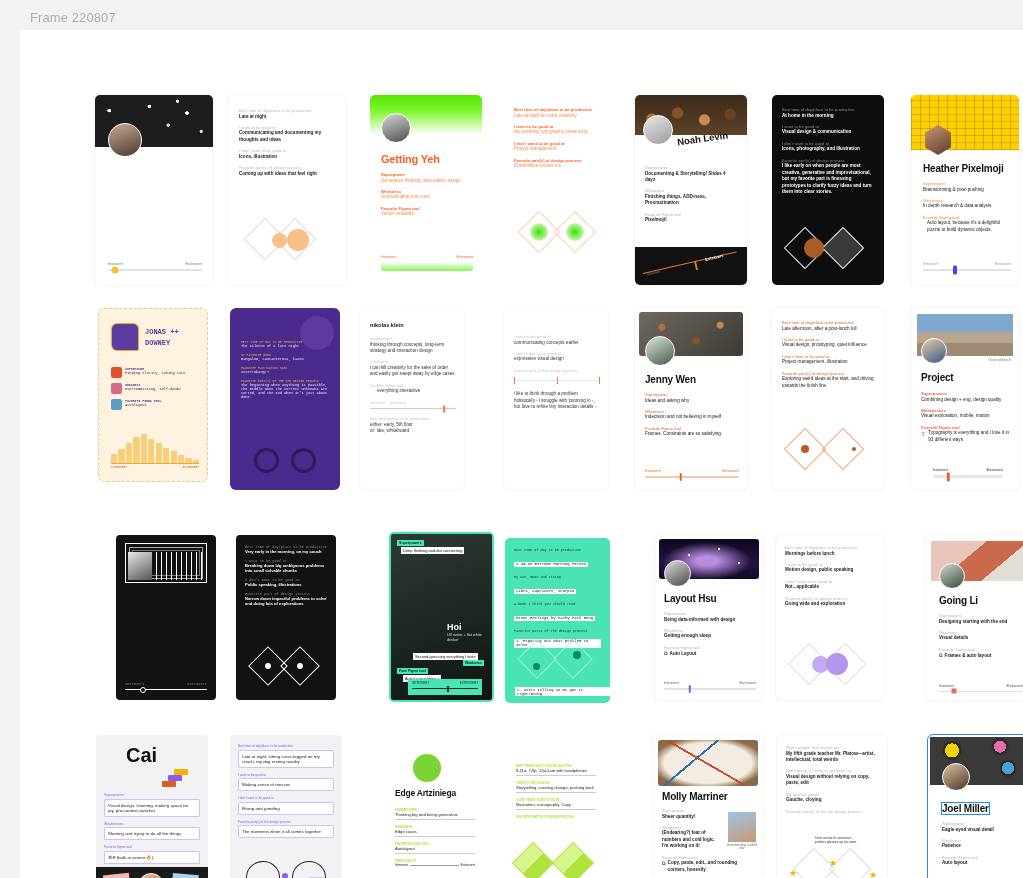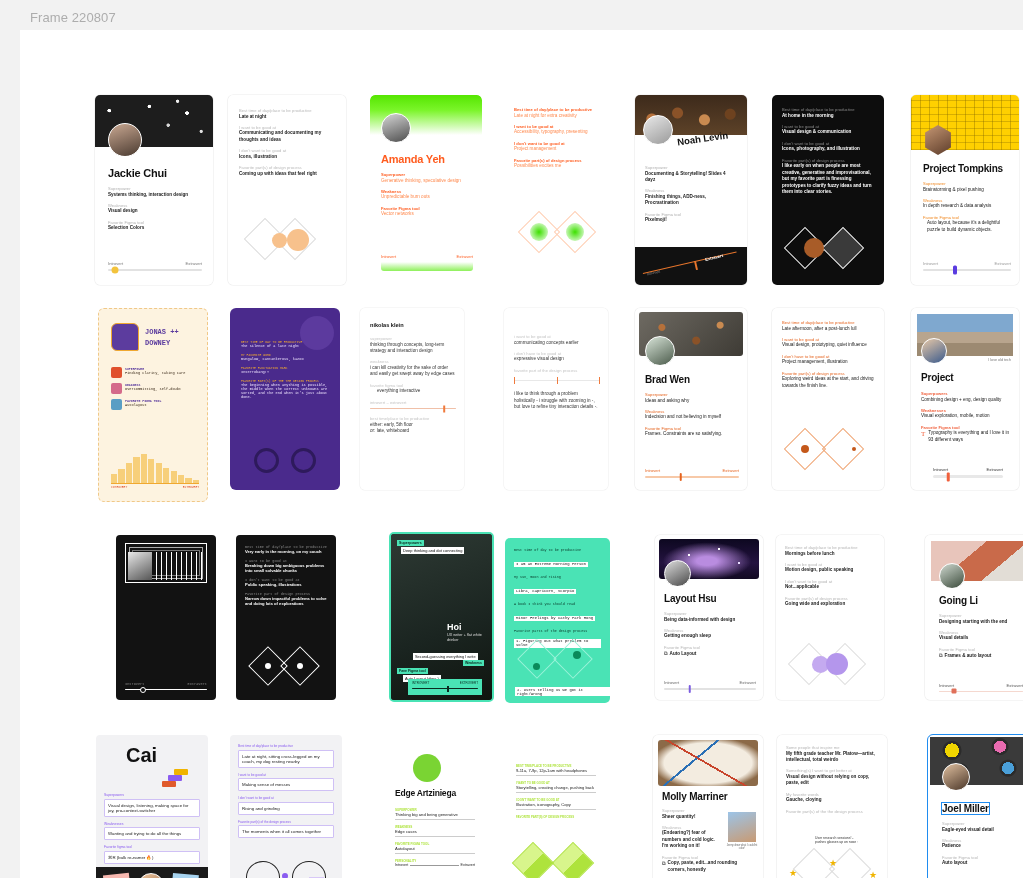--- a/index.html
+++ b/index.html
@@ -93,35 +93,20 @@
 <div id="canvas">
 
   <div id="frame-label">Frame 220807</div>
 
   <div id="frame">
    <div class="grid">
 
     <div class="card" style="left:75px;top:65px;width:118px;height:190px;background:#fff;box-shadow:0 0 0 .6px #ececec;">
       <div class="ph ph-confetti" style="position:absolute;left:0;top:0;width:118px;height:52px;"></div>
       <div class="avatar ph-gray" style="left:13px;top:28px;width:34px;height:34px;background:linear-gradient(160deg,#c9a892,#4a3a30);"></div>
-      <div style="position:absolute;left:13px;top:72px;width:94px;">
-        <div class="nm" style="font-size:11px;color:#111;margin-bottom:7px;">Jackie Chui</div>
-        <div class="fieldgrp">
-          <div class="lbl" style="color:#b0b0b0;">Superpower</div>
-          <div class="val">Systems thinking, interaction design</div>
-        </div>
-        <div class="fieldgrp">
-          <div class="lbl" style="color:#b0b0b0;">Weakness</div>
-          <div class="val">Visual design</div>
-        </div>
-        <div class="fieldgrp">
-          <div class="lbl" style="color:#b0b0b0;">Favorite Figma tool</div>
-          <div class="val">Selection Colors</div>
-        </div>
-      </div>
       <div style="position:absolute;left:13px;bottom:14px;width:94px;">
         <div class="ends" style="color:#777;margin-bottom:3px;">
           <span>Introvert</span>
           <span>Extravert</span>
         </div>
         <div class="slider-rail">
           <div class="slider-knob" style="left:7%;width:7px;height:7px;background:#f3c33c;"></div>
         </div>
       </div>
     </div>
@@ -150,21 +135,21 @@
         <div class="dia" style="left:36px;top:9px;width:30px;height:30px;border-color:#ddd;"></div>
         <div class="circ" style="left:28px;top:18px;width:15px;height:15px;background:#f7c18c;"></div>
         <div class="circ" style="left:43px;top:14px;width:22px;height:22px;background:#f7c18c;"></div>
       </div>
     </div>
 
     <div class="card" style="left:350px;top:65px;width:112px;height:190px;background:#fff;">
       <div class="ph ph-green" style="position:absolute;left:0;top:0;width:112px;height:40px;border-radius:5px 5px 0 0;"></div>
       <div class="avatar ph-gray" style="left:11px;top:18px;width:30px;height:30px;background:linear-gradient(160deg,#d6d6d6,#4d4d4d);"></div>
       <div style="position:absolute;left:11px;top:58px;width:92px;">
-        <div class="nm" style="font-size:11px;color:#ff5c1f;margin-bottom:7px;">Amanda Yeh</div>
+        <div class="nm" style="font-size:11px;color:#ff5c1f;margin-bottom:7px;">Getting Yeh</div>
         <div class="fieldgrp">
           <div class="lbl" style="color:#ff5c1f;font-weight:bold;">Superpower</div>
           <div class="val" style="color:#ff8a4f;font-weight:normal;">Generative thinking, speculative design</div>
         </div>
         <div class="fieldgrp">
           <div class="lbl" style="color:#ff5c1f;font-weight:bold;">Weakness</div>
           <div class="val" style="color:#ff8a4f;font-weight:normal;">Unpredictable burn outs</div>
         </div>
         <div class="fieldgrp">
           <div class="lbl" style="color:#ff5c1f;font-weight:bold;">Favorite Figma tool</div>
@@ -256,21 +241,21 @@
         <div class="dia" style="left:6px;top:8px;width:30px;height:30px;border-color:#e8e8e8;"></div>
         <div class="dia" style="left:44px;top:8px;width:30px;height:30px;border-color:#e8e8e8;background:#3a3a3a;"></div>
         <div class="circ" style="left:20px;top:13px;width:20px;height:20px;background:#a85c28;"></div>
       </div>
     </div>
 
     <div class="card" style="left:891px;top:65px;width:108px;height:190px;background:#fff;box-shadow:0 0 0 .6px #ececec;">
       <div class="ph ph-yellow-sketch" style="position:absolute;left:0;top:0;width:108px;height:55px;"></div>
       <div style="position:absolute;left:12px;top:30px;width:30px;height:30px;background:linear-gradient(150deg,#c99a76,#5a3a28);clip-path:polygon(50% 0,93% 25%,93% 75%,50% 100%,7% 75%,7% 25%);"></div>
       <div style="position:absolute;left:12px;top:68px;width:88px;">
-        <div class="nm" style="font-size:10px;color:#111;margin-bottom:7px;">Project Tompkins</div>
+        <div class="nm" style="font-size:10px;color:#111;margin-bottom:7px;">Heather Pixelmoji</div>
         <div class="fieldgrp">
           <div class="lbl" style="color:#f08a24;">Superpower</div>
           <div class="val" style="font-weight:normal;">Brainstorming &amp; pixel pushing</div>
         </div>
         <div class="fieldgrp">
           <div class="lbl" style="color:#f08a24;">Weakness</div>
           <div class="val" style="font-weight:normal;">In depth research &amp; data analysis</div>
         </div>
         <div class="fieldgrp">
           <div class="lbl" style="color:#f08a24;">Favorite Figma tool</div>
@@ -281,21 +266,21 @@
         <div class="ends" style="color:#999;margin-bottom:3px;">
           <span>Introvert</span>
           <span>Extravert</span>
         </div>
         <div class="slider-rail">
           <div class="slider-knob" style="left:36%;width:4px;height:9px;border-radius:1.5px;background:#5a3ce0;"></div>
         </div>
       </div>
     </div>
 
-    <div class="card" style="left:78px;top:278px;width:110px;height:194px;background:#fdf3e0;border:1px dashed #f0c888;border-radius:6px;">
+    <div class="card" style="left:78px;top:278px;width:110px;height:174px;background:#fdf3e0;border:1px dashed #f0c888;border-radius:6px;">
       <div style="position:absolute;left:12px;top:14px;width:28px;height:28px;background:#5c3c9e;border-radius:6px 6px 2px 6px;border:1.5px solid #f0a830;"></div>
       <div style="position:absolute;left:46px;top:18px;width:60px;font-size:7px;font-weight:bold;color:#5c3c9e;font-family:'Liberation Mono',monospace;line-height:1.5;">JONAS ++ DOWNEY</div>
       <div style="position:absolute;left:12px;top:58px;width:90px;font-family:'Liberation Mono',monospace;">
         <div class="fieldgrp" style="display:flex;gap:3px;">
           <div style="width:11px;height:11px;flex:none;background:#e0502c;border-radius:2px;"></div>
           <div>
             <div style="font-size:3.2px;color:#5c3c9e;font-weight:bold;">SUPERPOWER</div>
             <div style="font-size:3.6px;color:#3a2a18;">Finding clarity, taking care</div>
           </div>
         </div>
@@ -411,21 +396,21 @@
           </div>
           <div class="val" style="font-weight:normal;color:#333;">i like to think through a problem holistically - i struggle with zooming in -, but love to refine tiny interaction details -.</div>
         </div>
       </div>
     </div>
 
     <div class="card" style="left:615px;top:278px;width:112px;height:182px;background:#fff;box-shadow:0 0 0 .6px #ececec;">
       <div class="ph ph-moss" style="position:absolute;left:4px;top:4px;width:104px;height:44px;border-radius:3px;"></div>
       <div class="avatar" style="left:10px;top:28px;width:30px;height:30px;background:linear-gradient(150deg,#d8e4d8,#4a5a4a);"></div>
       <div style="position:absolute;left:10px;top:66px;width:94px;">
-        <div class="nm" style="font-size:10px;color:#111;margin-bottom:7px;">Brad Wen</div>
+        <div class="nm" style="font-size:10px;color:#111;margin-bottom:7px;">Jenny Wen</div>
         <div class="fieldgrp">
           <div class="lbl" style="color:#e5631e;">Superpower</div>
           <div class="val" style="font-weight:normal;">Ideas and asking why</div>
         </div>
         <div class="fieldgrp">
           <div class="lbl" style="color:#e5631e;">Weakness</div>
           <div class="val" style="font-weight:normal;">Indecision and not believing in myself</div>
         </div>
         <div class="fieldgrp">
           <div class="lbl" style="color:#e5631e;">Favorite Figma tool</div>

